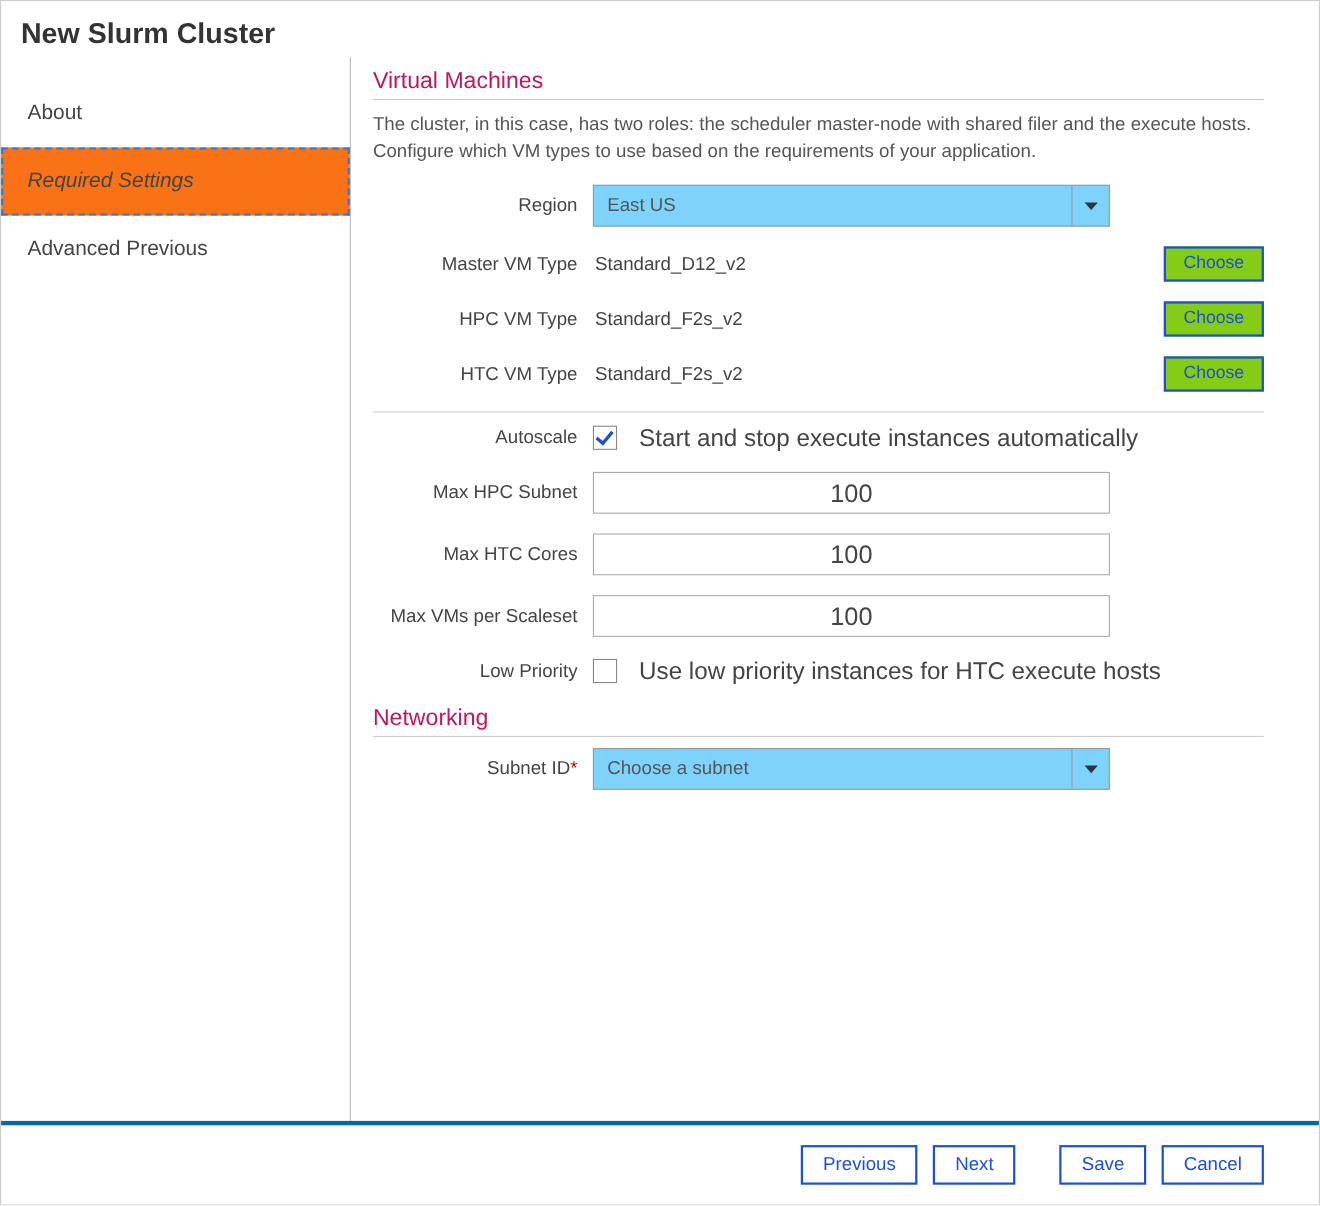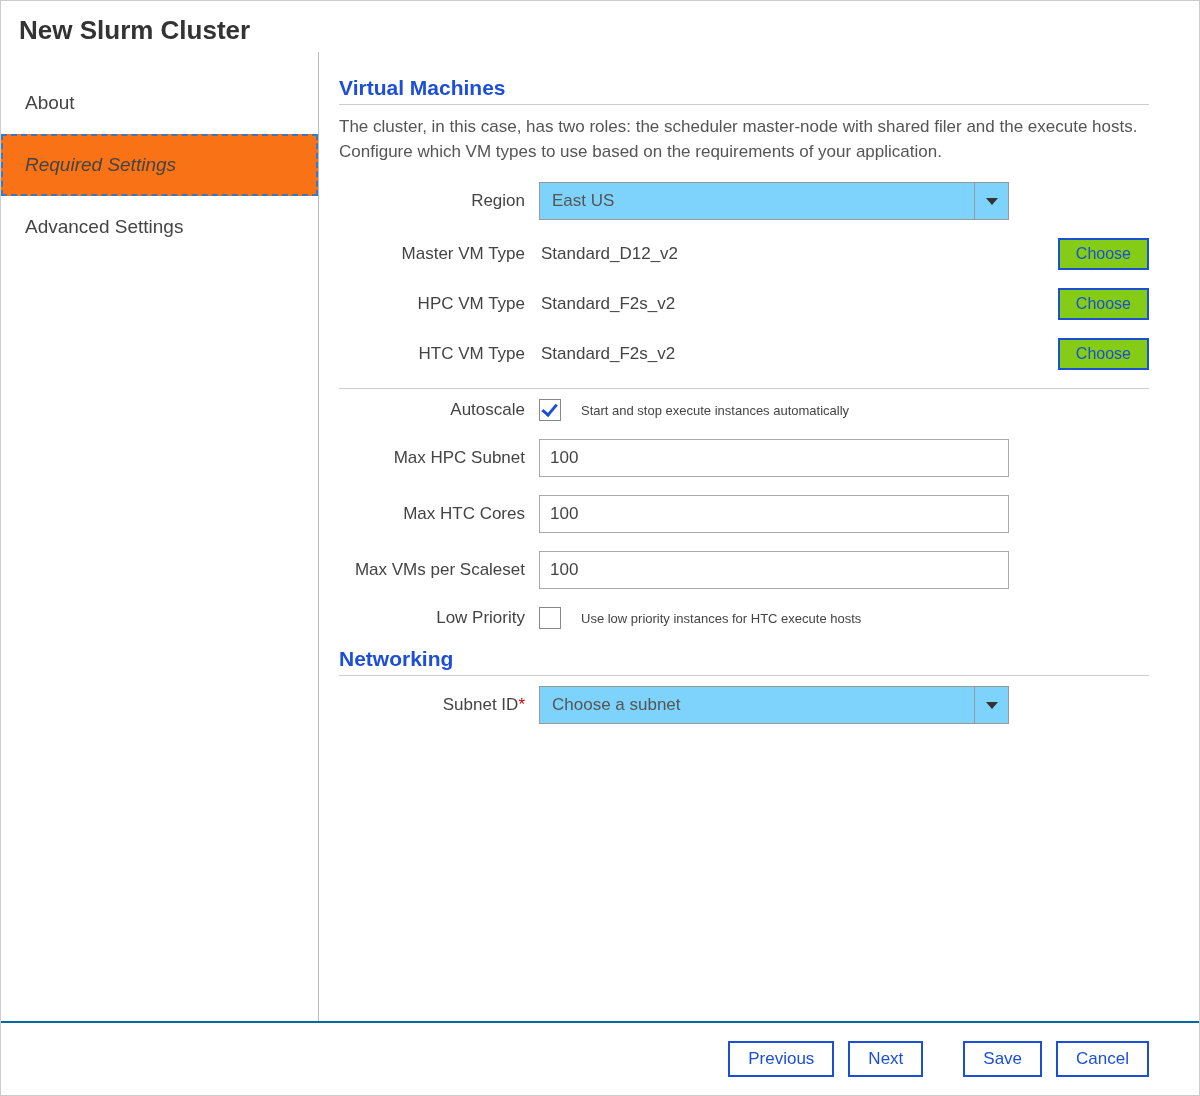--- a/index.html
+++ b/index.html
@@ -46,23 +46,22 @@
     font-style: italic;
   }
   .main {
     flex: 1;
     padding: 10px 50px 10px 20px;
     overflow-y: auto;
     color: #444;
   }
   .section-h {
     font-size: 21px;
-    font-weight: 700;
-    color: #1d4ed8;
-    margin-top: 14px;
+    font-weight: 400;
+    color: #be185d;
     margin-bottom: 4px;
   }
   .hr {
     border: none;
     border-top: 1px solid #ccc;
     margin-bottom: 10px;
   }
   .desc {
     font-size: 17px;
     color: #555;
@@ -129,45 +128,45 @@
     background: #84cc16;
     padding: 5px 16px;
     font-size: 16px;
     cursor: pointer;
   }
   .txt-input {
     flex: 1;
     max-width: 470px;
     height: 38px;
     border: 1px solid #aaa;
-    padding: 0 10px;
-    font-size: 17px;
-    text-align: left;
+    padding: 0 20px;
+    font-size: 23px;
+    text-align: center;
     color: #444;
   }
   .chk {
     width: 22px; height: 22px;
     border: 1px solid #888;
     display: inline-flex;
     align-items: center;
     justify-content: center;
     margin-right: 10px;
     cursor: pointer;
     flex-shrink: 0;
   }
   .chk.checked::after {
     content: "";
     width: 12px; height: 6px;
     border-left: 3px solid #1a4fd6;
     border-bottom: 3px solid #1a4fd6;
     transform: rotate(-50deg) translate(1px,-2px);
   }
-  .chk-label { color: #444; font-size: 13px; }
+  .chk-label { color: #444; font-size: 22px; }
   .footer {
-    border-top: 2px solid #0369a1;
+    border-top: 4px solid #0369a1;
     padding: 18px 50px 18px 18px;
     display: flex;
     justify-content: flex-end;
     gap: 14px;
   }
   .ftr-group { display: flex; gap: 14px; margin-left: 26px; }
   .ftr-btn {
     border: 2px solid #1a4fd6;
     color: #1a4fd6;
     background: #fff;
@@ -179,21 +178,21 @@
 </head>
 <body>
 
 <div class="window">
   <div class="title">New Slurm Cluster</div>
 
   <div class="body">
     <div class="sidebar">
       <div class="side-item">About</div>
       <div class="side-item active">Required Settings</div>
-      <div class="side-item">Advanced Settings</div>
+      <div class="side-item">Advanced Previous</div>
     </div>
 
     <div class="main">
 
       <div class="section-h">Virtual Machines</div>
       <hr class="hr">
       <div class="desc">The cluster, in this case, has two roles: the scheduler master-node with shared filer and the execute hosts. Configure which VM types to use based on the requirements of your application.</div>
 
       <div class="row">
         <div class="lbl">Region</div>

